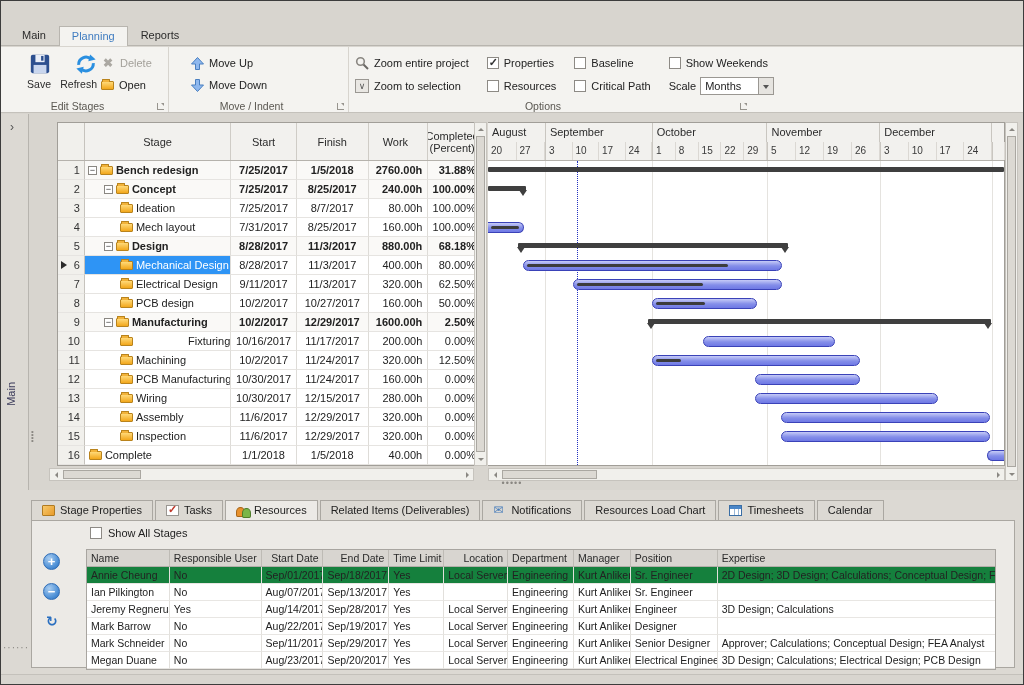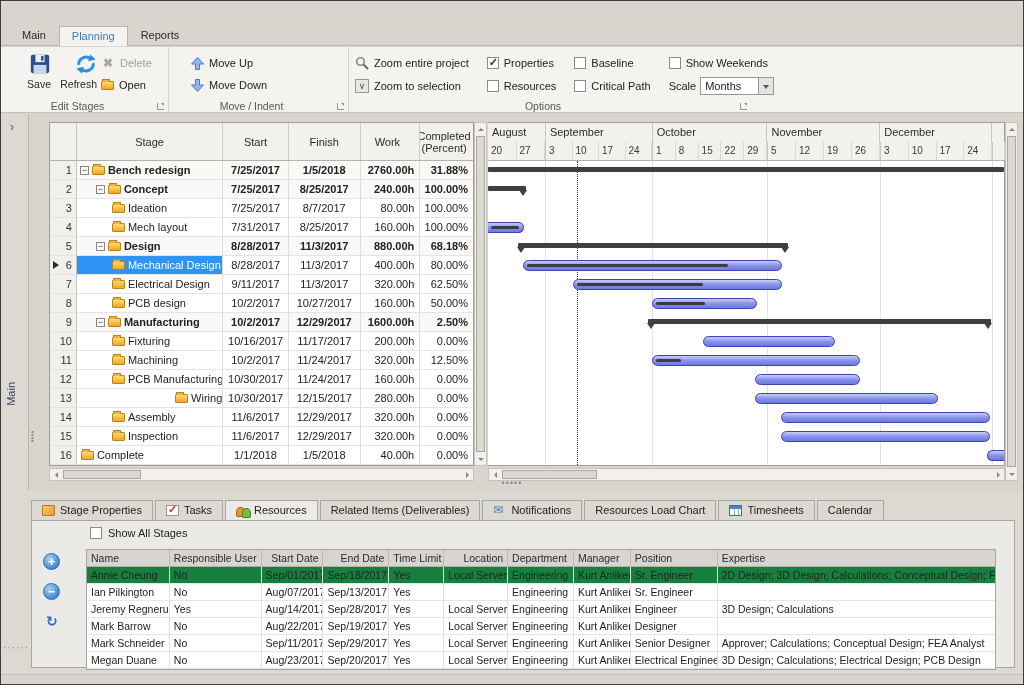--- a/index.html
+++ b/index.html
@@ -45,21 +45,21 @@
   .select .dbtn::after{content:"";position:absolute;left:4px;top:7px;border-left:3px solid transparent;border-right:3px solid transparent;border-top:4px solid #555;}
   .optcols{display:flex;gap:18px;padding:4px 2px 0 2px;}
   .optcol{display:flex;flex-direction:column;gap:5px;}
   
   .main{position:absolute;top:113px;left:0;right:0;height:377px;background:#d8d5cf;}
   .lstrip{position:absolute;left:0;top:0;width:28px;height:100%;background:#dcd9d3;border-right:1px solid #b7b4ae;}
   .lstrip .chev{position:absolute;top:6px;left:9px;color:#555;font-size:12px;}
   .lstrip .vlabel{position:absolute;top:268px;left:4px;writing-mode:vertical-rl;transform:rotate(180deg);color:#3a3a5a;font-size:11px;}
   .vdots{position:absolute;left:30px;top:316px;color:#8a8782;font-size:8px;line-height:3px;letter-spacing:0;}
   
-  .stagepane{position:absolute;left:48px;top:8px;width:425px;border:1px solid #a19e98;background:#c2410c;}
+  .stagepane{position:absolute;left:56px;top:8px;width:425px;border:1px solid #a19e98;background:#c2410c;}
   .shdr{display:flex;height:38px;background:#f2f1ee;border-bottom:1px solid #b5b2ac;}
   .shdr .c{display:flex;align-items:center;justify-content:center;text-align:center;border-right:1px solid #cfccc6;color:#2b2b2b;line-height:12px;overflow:hidden;}
   .srow{display:flex;height:19px;background:#fff;}
   .srow.bold{font-weight:bold;background:#faf9f7;}
   .srow .c{border-right:1px solid #dedcd8;border-bottom:1px solid #e6e4e1;display:flex;align-items:center;overflow:hidden;white-space:nowrap;}
   .c0{width:27px;background:#f1f0ec;border-right:1px solid #c6c3bd !important;justify-content:flex-end;padding-right:4px;color:#333;position:relative;font-weight:normal;}
   .c1{width:147px;}
   .c2{width:66px;justify-content:center;}
   .c3{width:72px;justify-content:center;}
   .c4{width:60px;justify-content:flex-end;padding-right:5px;}
@@ -399,21 +399,21 @@
             </div>
             <div class="c c2">10/2/2017</div>
             <div class="c c3">12/29/2017</div>
             <div class="c c4">1600.00h</div>
             <div class="c c5">2.50%</div>
           </div>
           <div class="srow">
             <div class="c c0">
               <span>10</span>
             </div>
-            <div class="c c1" style="padding-left: 35px;">
+            <div class="c c1" style="padding-left: 35px; justify-content: space-between;">
               <span class="folder"></span>
               <span class="slab">Fixturing</span>
             </div>
             <div class="c c2">10/16/2017</div>
             <div class="c c3">11/17/2017</div>
             <div class="c c4">200.00h</div>
             <div class="c c5">0.00%</div>
           </div>
           <div class="srow">
             <div class="c c0">
@@ -438,21 +438,21 @@
             </div>
             <div class="c c2">10/30/2017</div>
             <div class="c c3">11/24/2017</div>
             <div class="c c4">160.00h</div>
             <div class="c c5">0.00%</div>
           </div>
           <div class="srow">
             <div class="c c0">
               <span>13</span>
             </div>
-            <div class="c c1" style="padding-left: 35px; justify-content: flex-end;">
+            <div class="c c1" style="padding-left: 35px;">
               <span class="folder"></span>
               <span class="slab">Wiring</span>
             </div>
             <div class="c c2">10/30/2017</div>
             <div class="c c3">12/15/2017</div>
             <div class="c c4">280.00h</div>
             <div class="c c5">0.00%</div>
           </div>
           <div class="srow">
             <div class="c c0">

